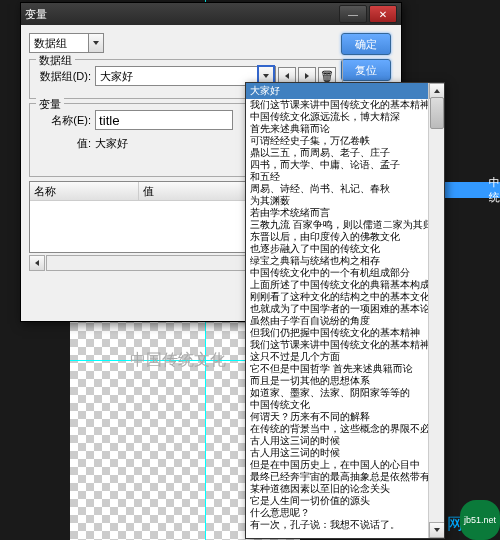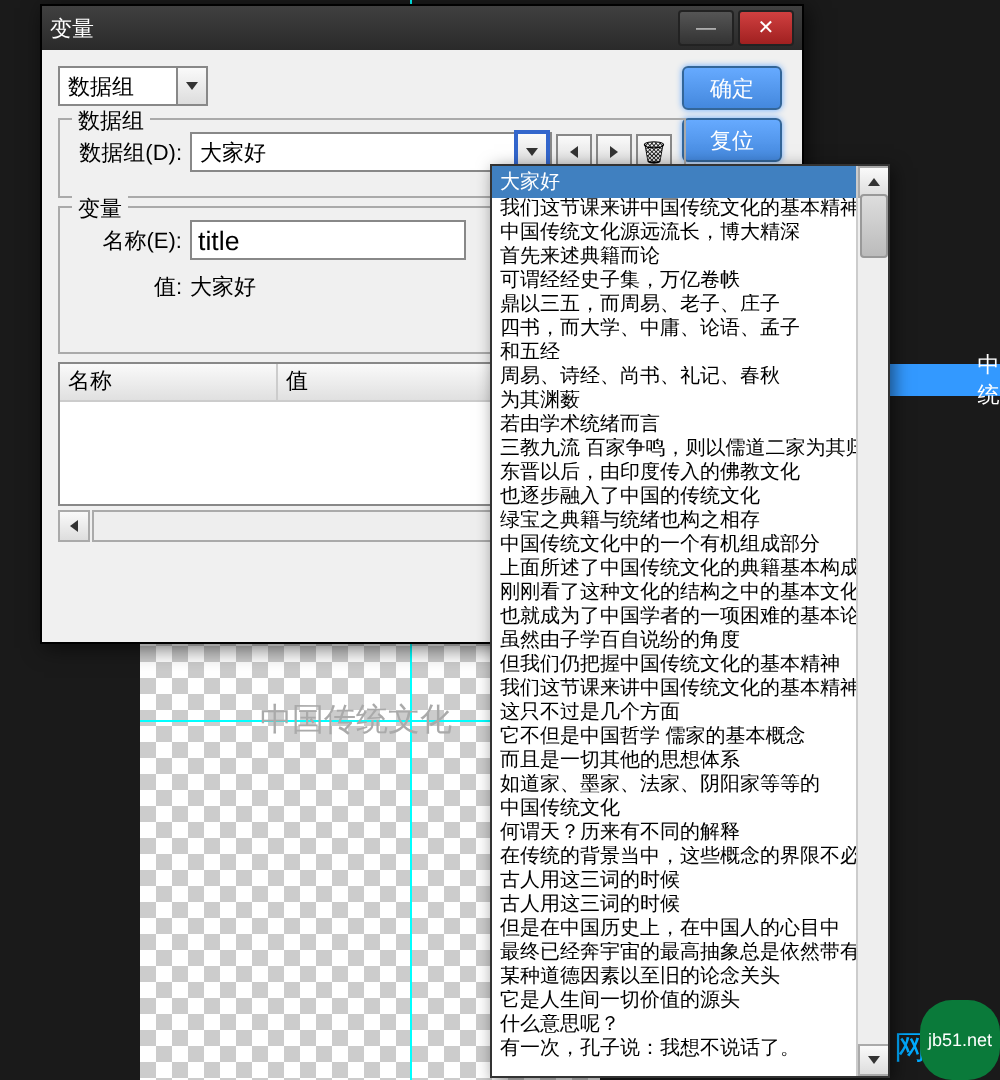--- a/index.html
+++ b/index.html
@@ -145,21 +145,21 @@
       <div class="dd-item">也逐步融入了中国的传统文化</div>
       <div class="dd-item">绿宝之典籍与统绪也构之相存</div>
       <div class="dd-item">中国传统文化中的一个有机组成部分</div>
       <div class="dd-item">上面所述了中国传统文化的典籍基本构成特征</div>
       <div class="dd-item">刚刚看了这种文化的结构之中的基本文化精神的界定</div>
       <div class="dd-item">也就成为了中国学者的一项困难的基本论题</div>
       <div class="dd-item">虽然由子学百自说纷的角度</div>
       <div class="dd-item">但我们仍把握中国传统文化的基本精神</div>
       <div class="dd-item">我们这节课来讲中国传统文化的基本精神</div>
       <div class="dd-item">这只不过是几个方面</div>
-      <div class="dd-item">它不但是中国哲学 儒家的基本概念</div>
+      <div class="dd-item">它不但是中国哲学 首先来述典籍而论</div>
       <div class="dd-item">而且是一切其他的思想体系</div>
       <div class="dd-item">如道家、墨家、法家、阴阳家等等的</div>
       <div class="dd-item">中国传统文化</div>
       <div class="dd-item">何谓天？历来有不同的解释</div>
       <div class="dd-item">在传统的背景当中，这些概念的界限不必清楚</div>
       <div class="dd-item">古人用这三词的时候</div>
       <div class="dd-item">古人用这三词的时候</div>
       <div class="dd-item">但是在中国历史上，在中国人的心目中</div>
       <div class="dd-item">最终已经奔宇宙的最高抽象总是依然带有</div>
       <div class="dd-item">某种道德因素以至旧的论念关头</div>

